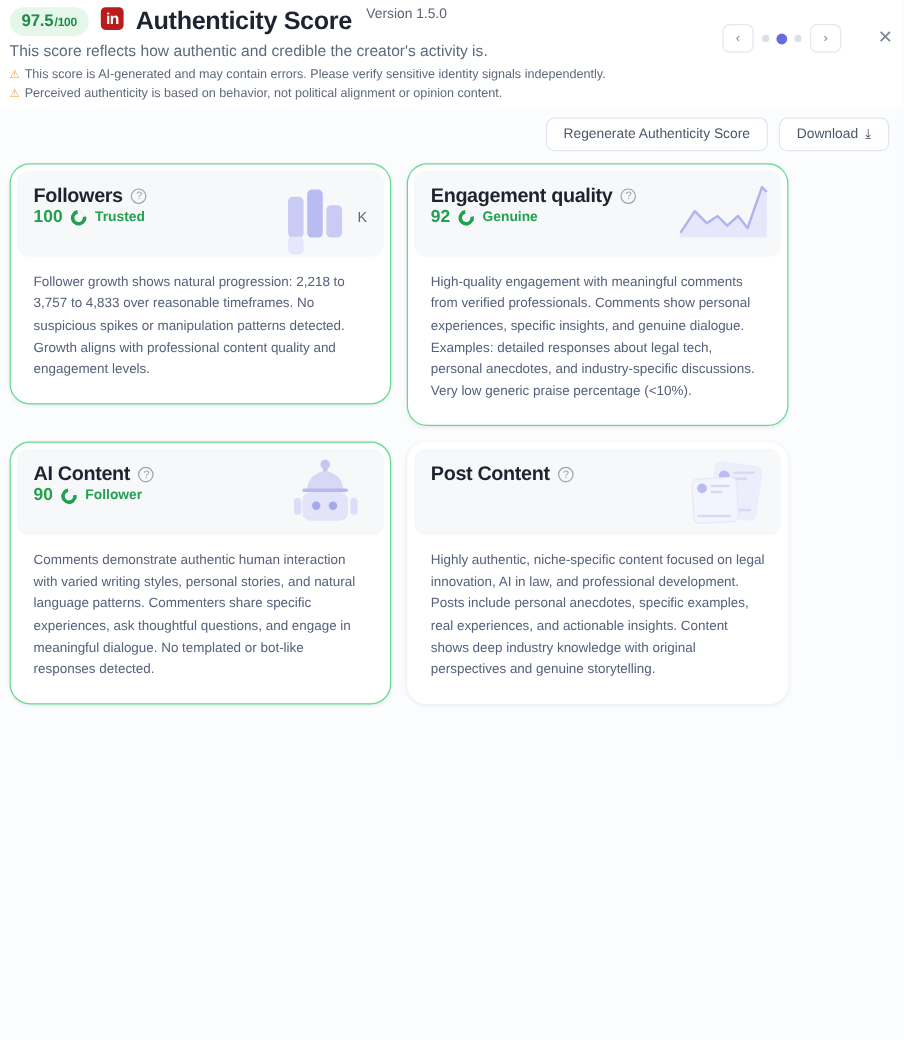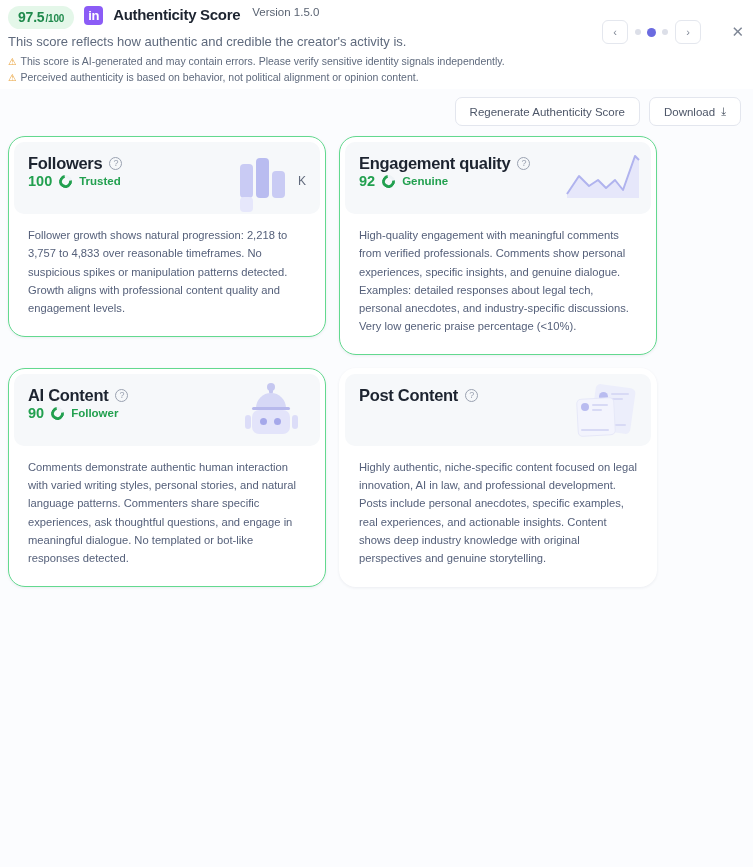--- a/index.html
+++ b/index.html
@@ -15,26 +15,26 @@
   
   .header { position: relative; padding: 6px 10px 4px 8px; background: #ffffff; }
   .head-top { display: flex; gap: 10px; }
   .score-pill {
     background: #e4f7e9; color: #1f8a4c; border-radius: 12px;
     padding: 3px 10px 4px 10px; font-size: 14px; font-weight: 700; letter-spacing: -0.2px;
     display: flex; align-items: baseline; gap: 1px;
   }
   .score-pill .denom { font-size: 10px; font-weight: 700; }
   .li-icon {
-    width: 19px; height: 19px; border-radius: 4px; background: #8b5cf6;
+    width: 19px; height: 19px; border-radius: 4px; background: #b91c1c;
     display: inline-flex; align-items: center; justify-content: center;
     color: #fff; font-size: 13px; font-weight: 700; font-family: "Liberation Sans", sans-serif;
     line-height: 1; letter-spacing: -0.5px;
   }
-  .app-title { font-size: 15px; font-weight: 700; color: #1d2430; letter-spacing: -0.3px; }
+  .app-title { font-size: 21px; font-weight: 700; color: #1d2430; letter-spacing: -0.3px; }
   .app-version { font-size: 11.5px; color: #5a6372; font-weight: 400; margin-left: 2px; }
 
   .sub-line { font-size: 13px; color: #5f6a7d; margin-top: 4px; line-height: 1.45; }
   .warn-line { font-size: 10.5px; color: #5f6a7d; line-height: 1.5; display: flex; align-items: flex-start; gap: 4px; }
   .warn-ico { color: #e9a23b; font-size: 9.5px; line-height: 1.6; }
 
   
   .pager { position: absolute; top: 20px; right: 52px; display: flex; align-items: center; gap: 7px; }
   .pg-btn {
     width: 26px; height: 24px; border: 1px solid #e4e7ee; border-radius: 6px; background: #fff;

